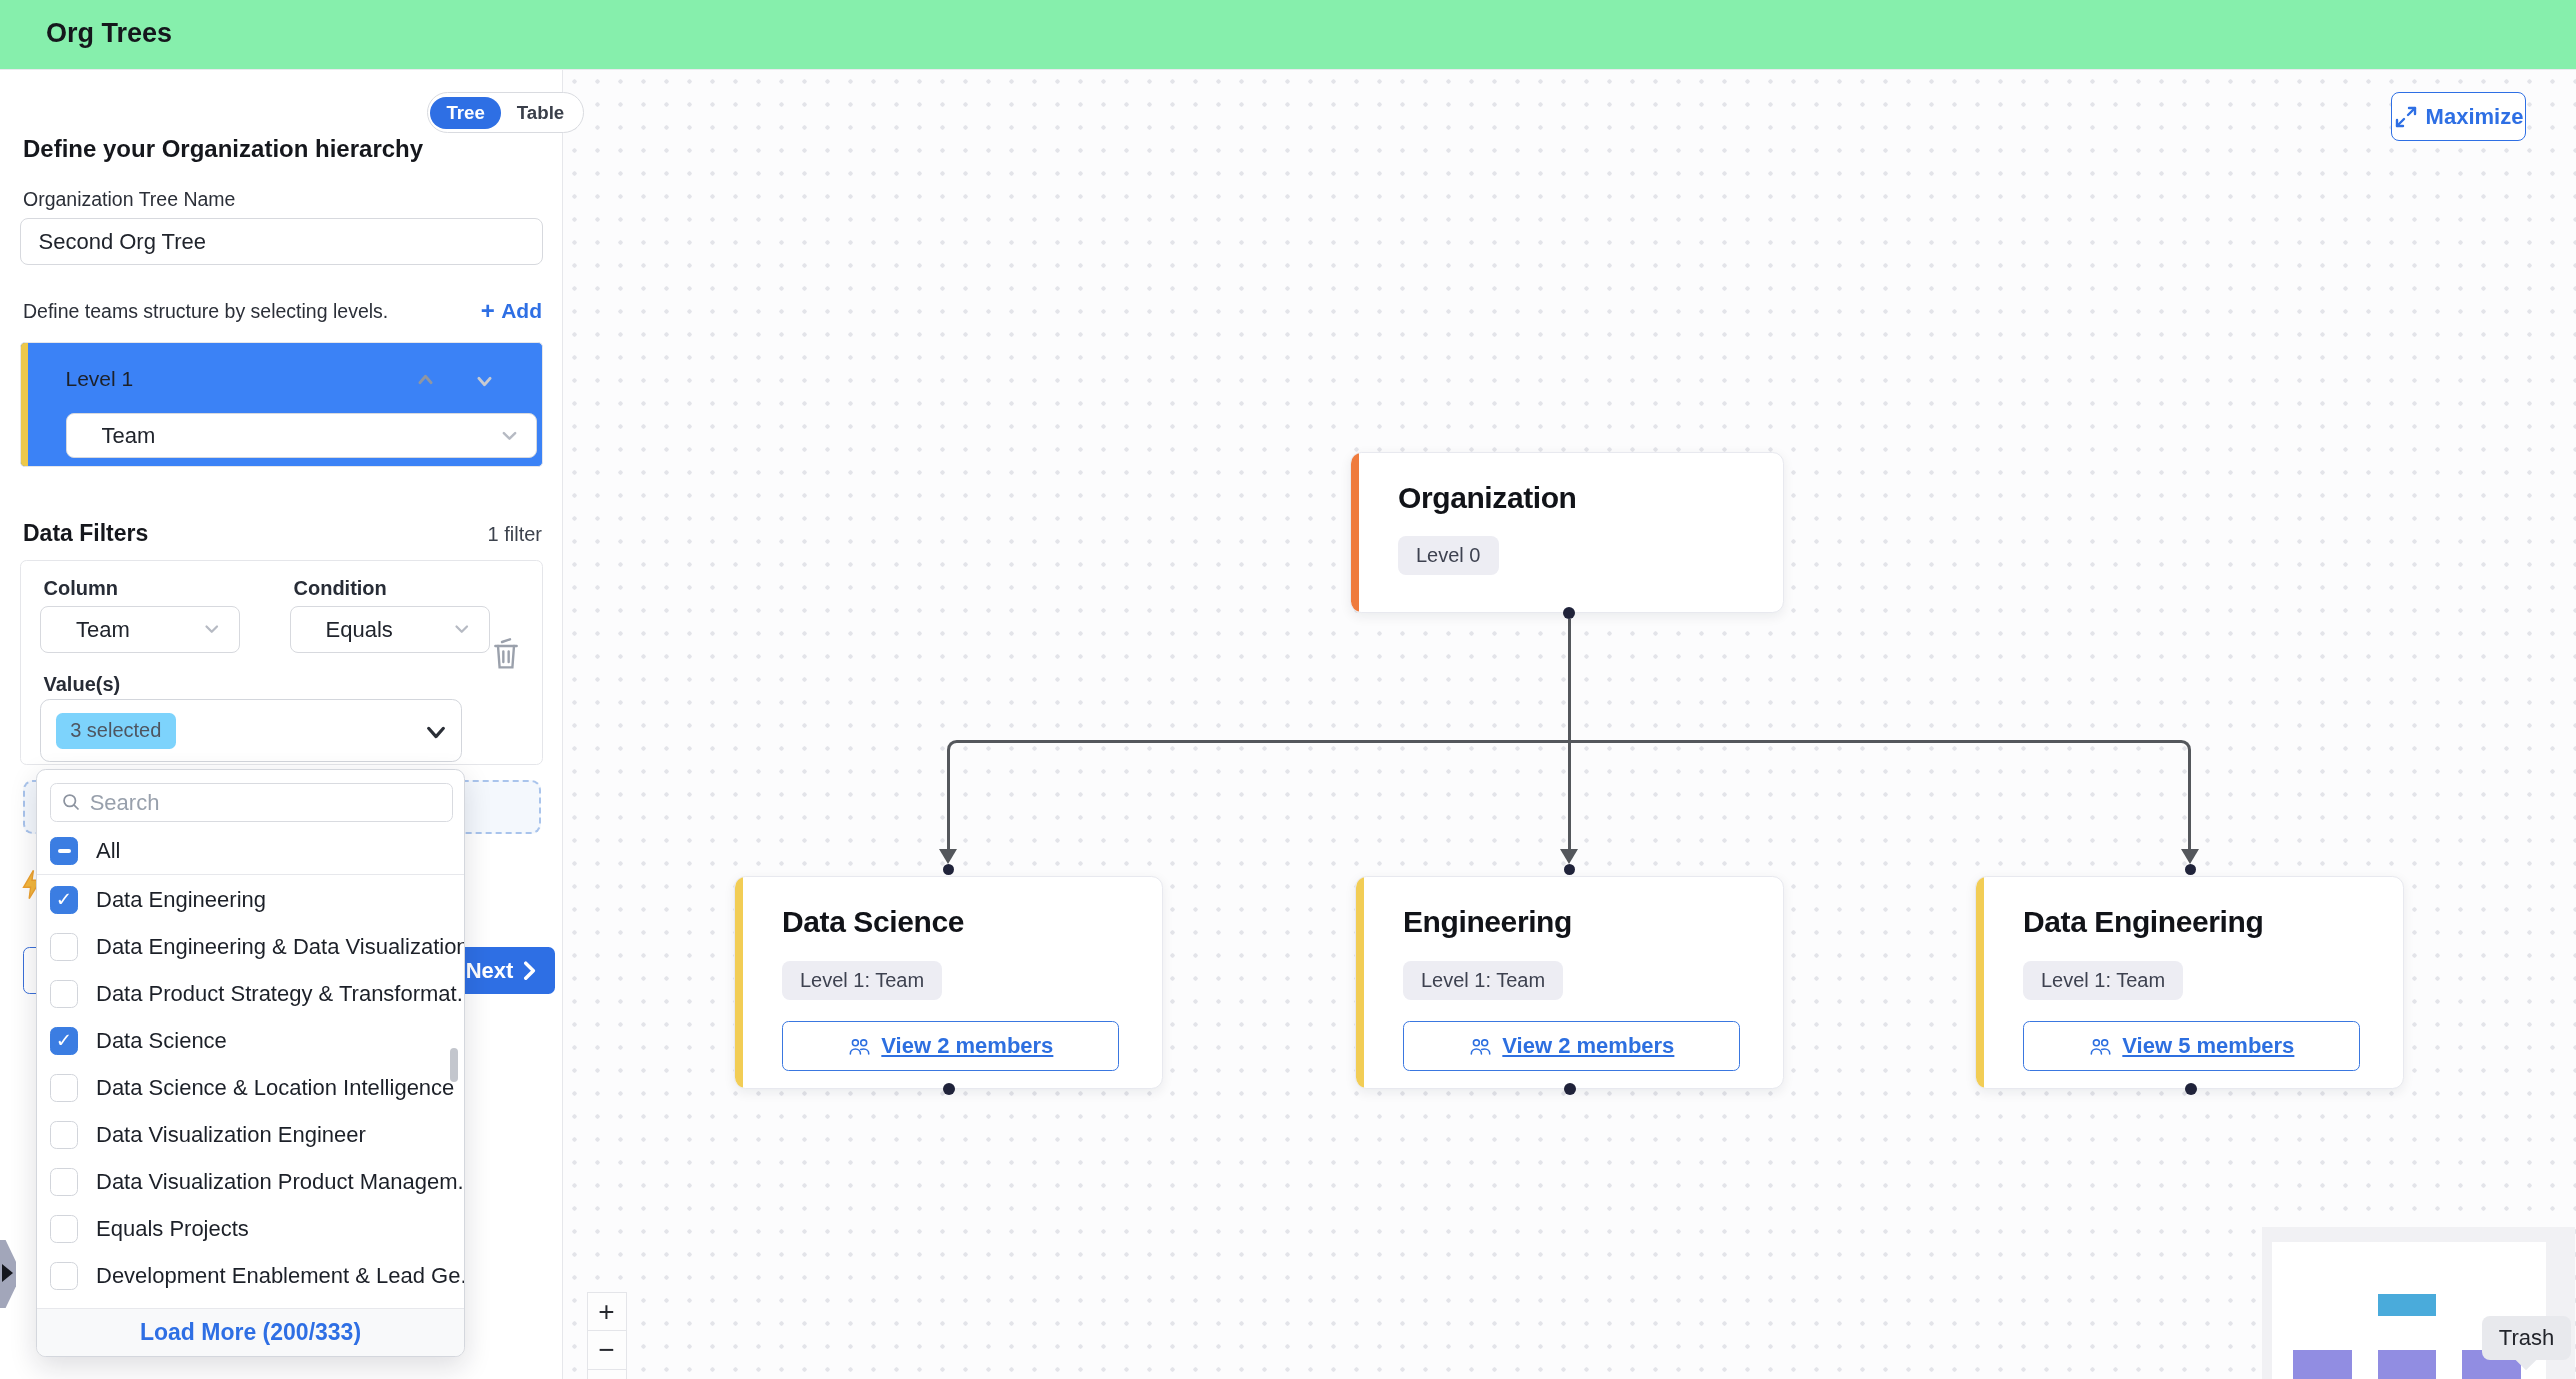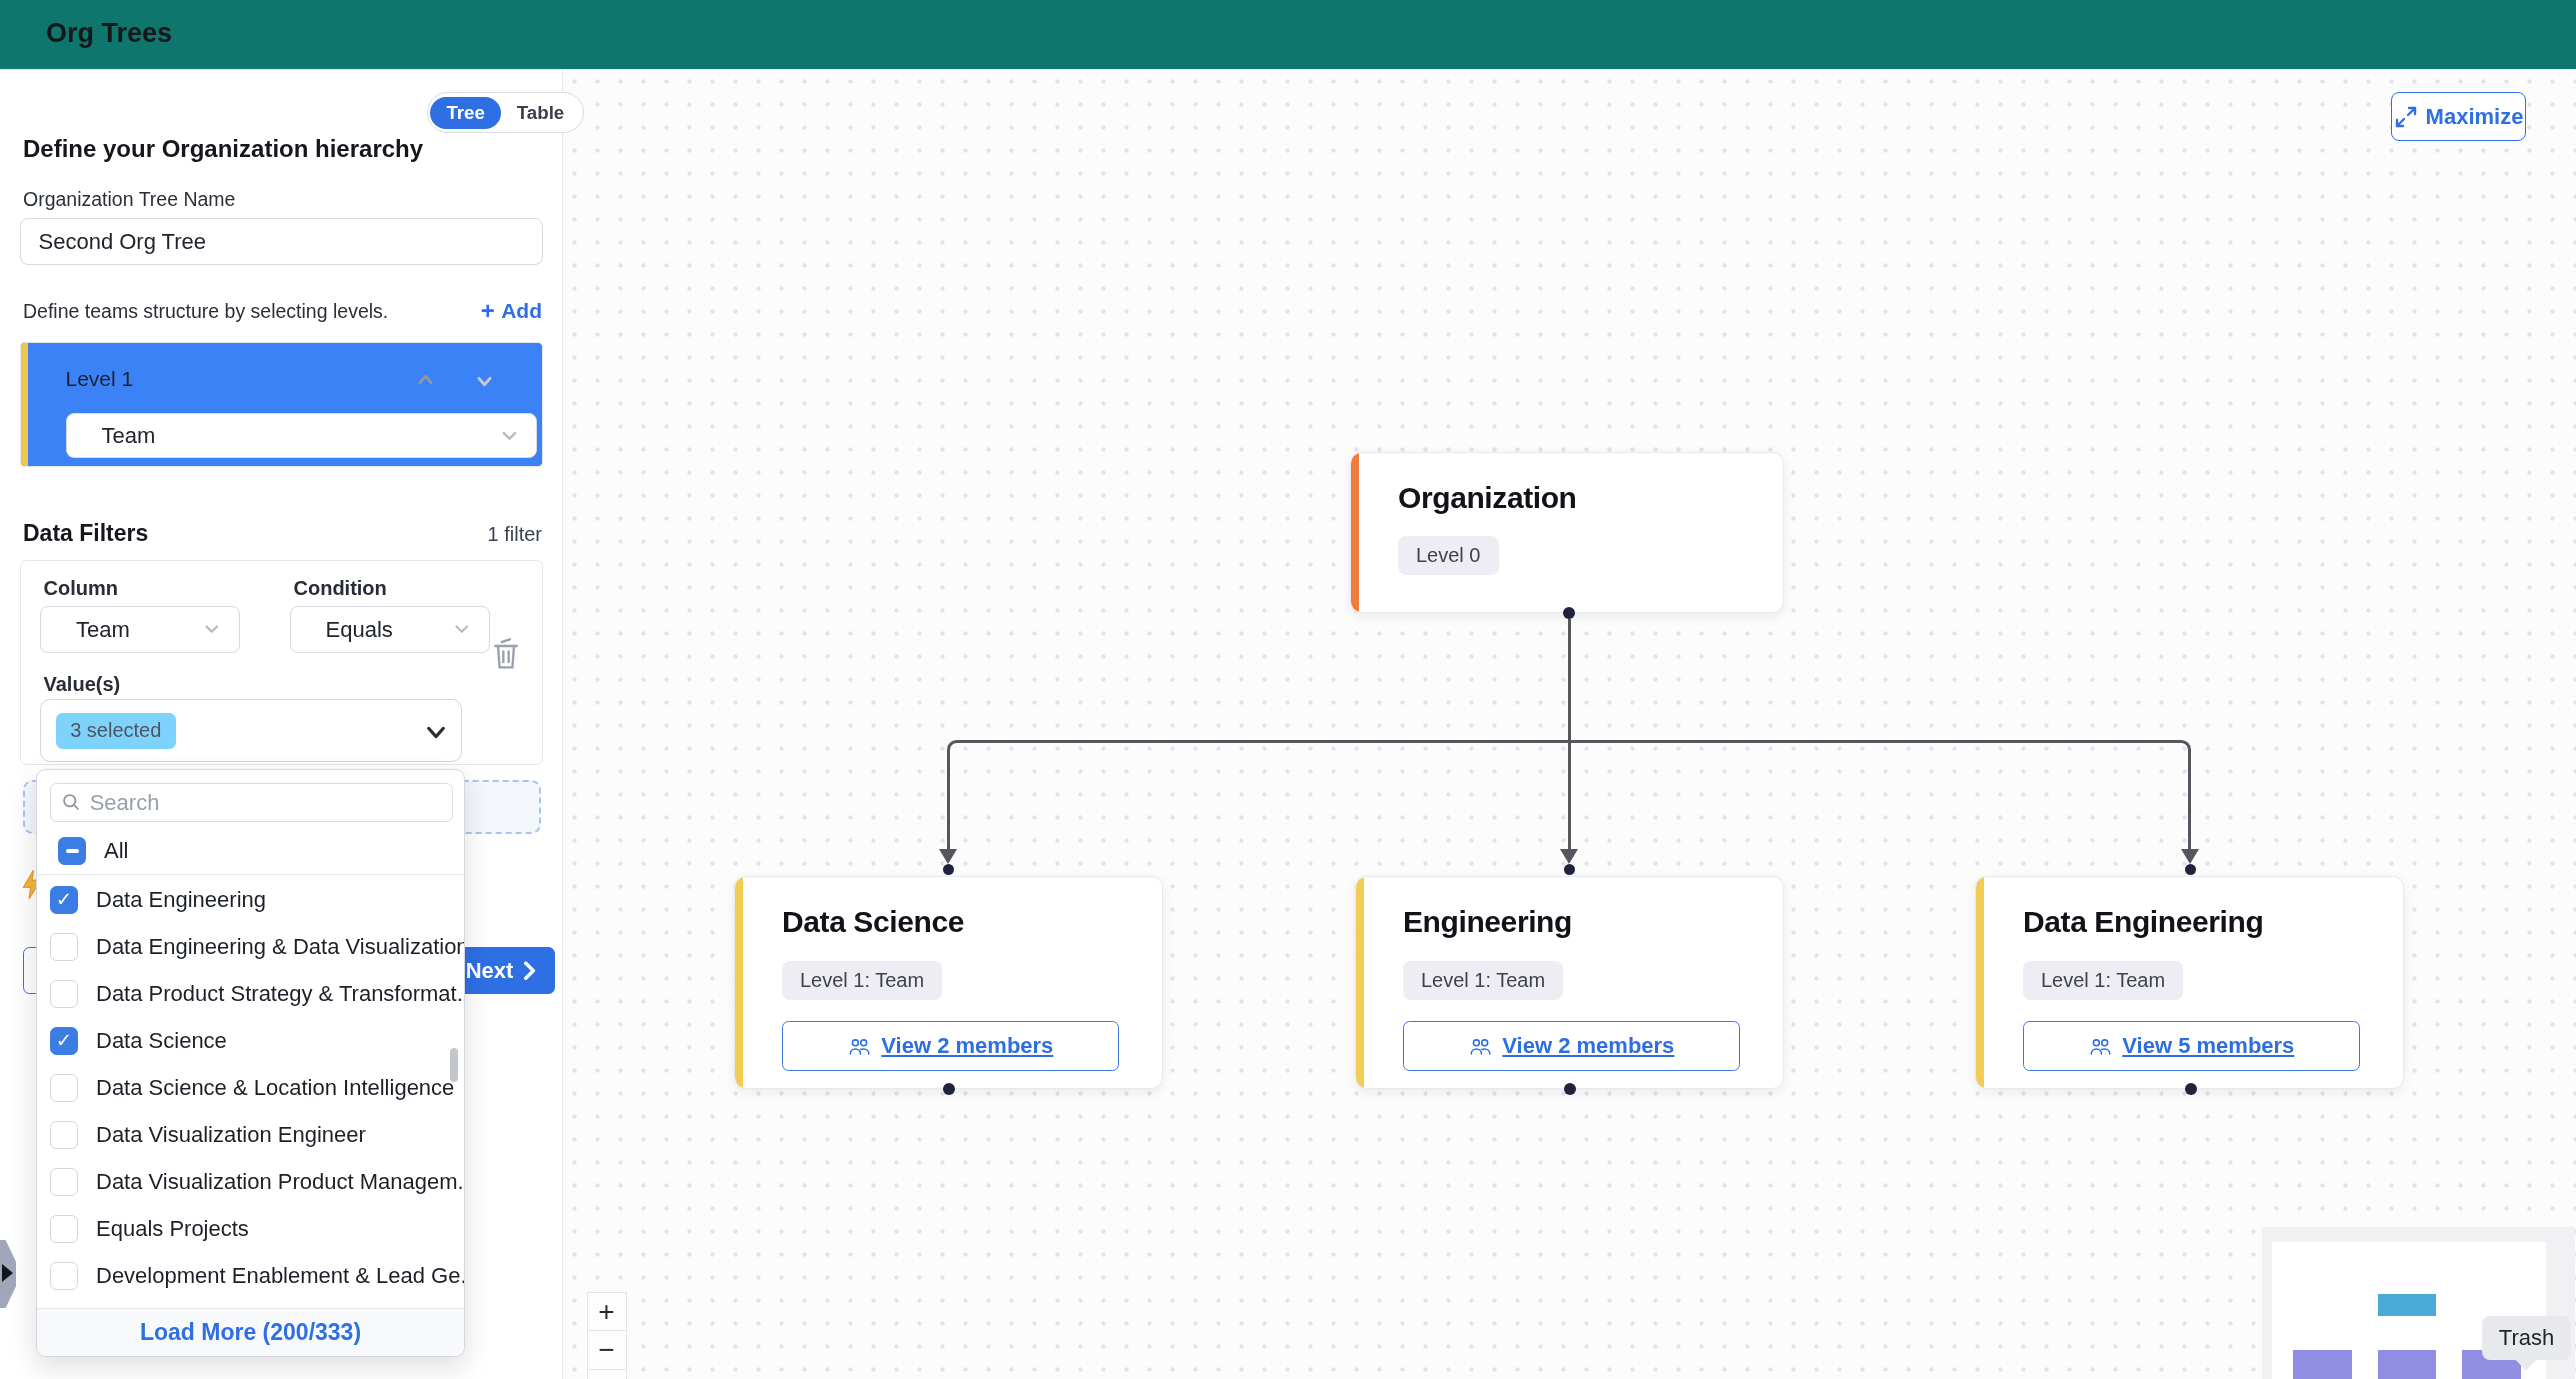--- a/index.html
+++ b/index.html
@@ -1,21 +1,21 @@
 <!DOCTYPE html>
 <html style="font-size:13px"><head>
 <meta charset="utf-8">
 <style>
   * { margin:0; padding:0; box-sizing:border-box; }
   html,body { width:2576px; height:1380px; overflow:hidden; background:#fff;
     font-family:"Liberation Sans","DejaVu Sans",sans-serif; color:#1c2028; }
   .screen { position:relative; width:2576px; height:1380px; }
 
   
-  .header { position:absolute; left:0; top:0; width:2576px; height:70px; background:#0f766e;
+  .header { position:absolute; left:0; top:0; width:2576px; height:70px; background:#86efac;
     border-bottom:1.6px solid #e9eaee; z-index:30; }
   .header h1 { position:absolute; left:46px; top:18px; font-size:27px; font-weight:700; color:#15171c; }
 
   
   .panel { position:absolute; left:0; top:70px; width:563px; height:1310px; background:#fff;
     border-right:1.6px solid #e6e7eb; z-index:10; }
 
   .toggle { position:absolute; left:427px; top:22px; height:41px; display:flex; align-items:center;
     border:1.6px solid #d9dbe0; border-radius:21px; background:#fff; padding:2.4px; }
   .toggle .seg { height:32px; padding:0 16px; display:flex; align-items:center; border-radius:16px;
@@ -71,21 +71,21 @@
 
   
   .dropdown { position:absolute; left:36px; top:699px; width:429px; height:588px; background:#fff;
     border:1.6px solid #d4d7dd; border-radius:9.7px; box-shadow:0 9.7px 28px rgba(20,24,40,.14); z-index:20; overflow:hidden; }
   .search { position:absolute; left:13px; top:13px; width:403px; height:39px; border:1.6px solid #d9dbe0;
     border-radius:6.5px; display:flex; align-items:center; padding:0 9.7px; gap:8px; }
   .search input { border:none; outline:none; flex:1; font-size:22px; color:#20242c;
     font-family:"Liberation Sans","DejaVu Sans",sans-serif; }
   .search input::placeholder { color:#98a0ac; }
   .all-row { position:absolute; left:0; top:58px; width:100%; height:45px; display:flex; align-items:center;
-    padding:0 13px; gap:18px; cursor:pointer;margin-left:8px; }
+    padding:0 13px; gap:18px; cursor:pointer; }
   .dd-divider { position:absolute; left:0; top:104px; width:100%; height:0; border-top:1.6px solid #e7e8ec; }
   .list { position:absolute; left:0; top:106px; width:100%; height:435px; overflow:hidden; }
   .row { height:47px; display:flex; align-items:center; padding:0 13px; gap:18px; cursor:pointer; }
   .row .txt, .all-row .txt { font-size:22px; color:#1c2028; white-space:nowrap; }
   .cb { width:28px; height:28px; border:1.6px solid #d2d5db; border-radius:6.5px; background:#fff; flex:0 0 auto;
     display:flex; align-items:center; justify-content:center; }
   .cb[data-checked="true"] { background:#3b7de2; border-color:#3b7de2; }
   .cb[data-checked="true"]::after { content:"✓"; color:#fff; font-size:19.5px; font-weight:700; }
   .cb.indeterminate { background:#3b7de2; border-color:#3b7de2; }
   .cb.indeterminate::after { content:""; width:13px; height:4px; border-radius:2.4px; background:#fff; }

